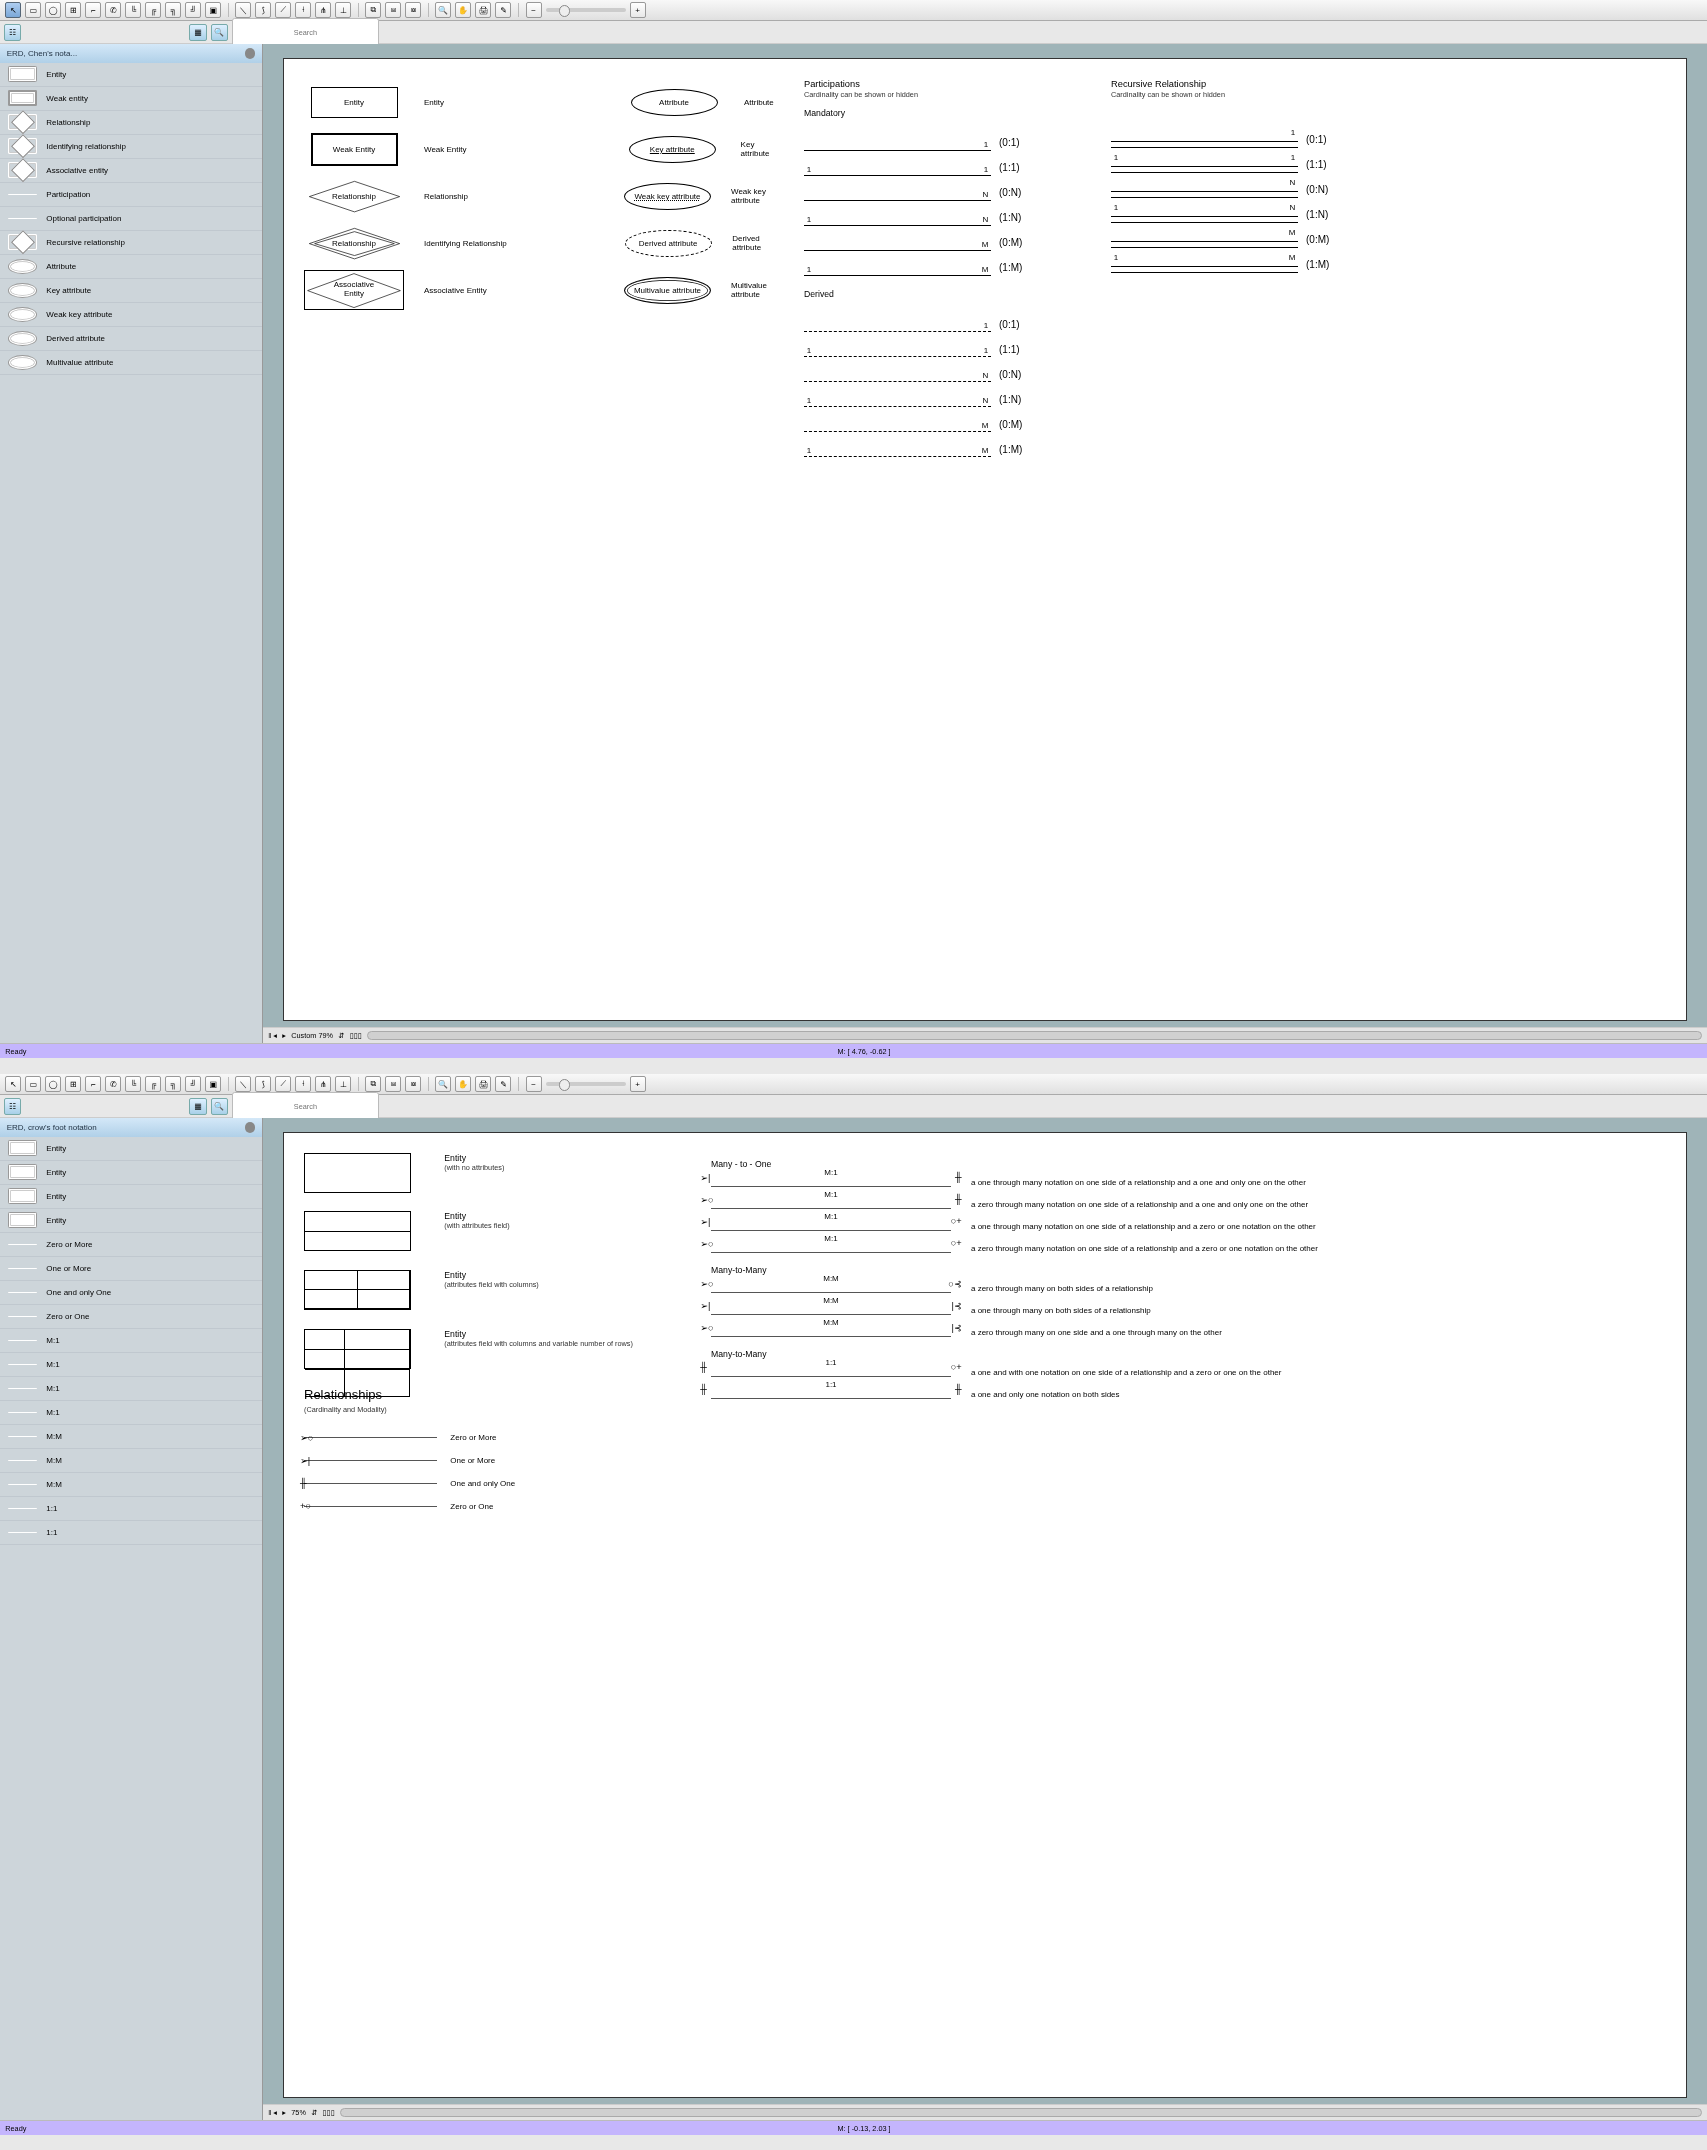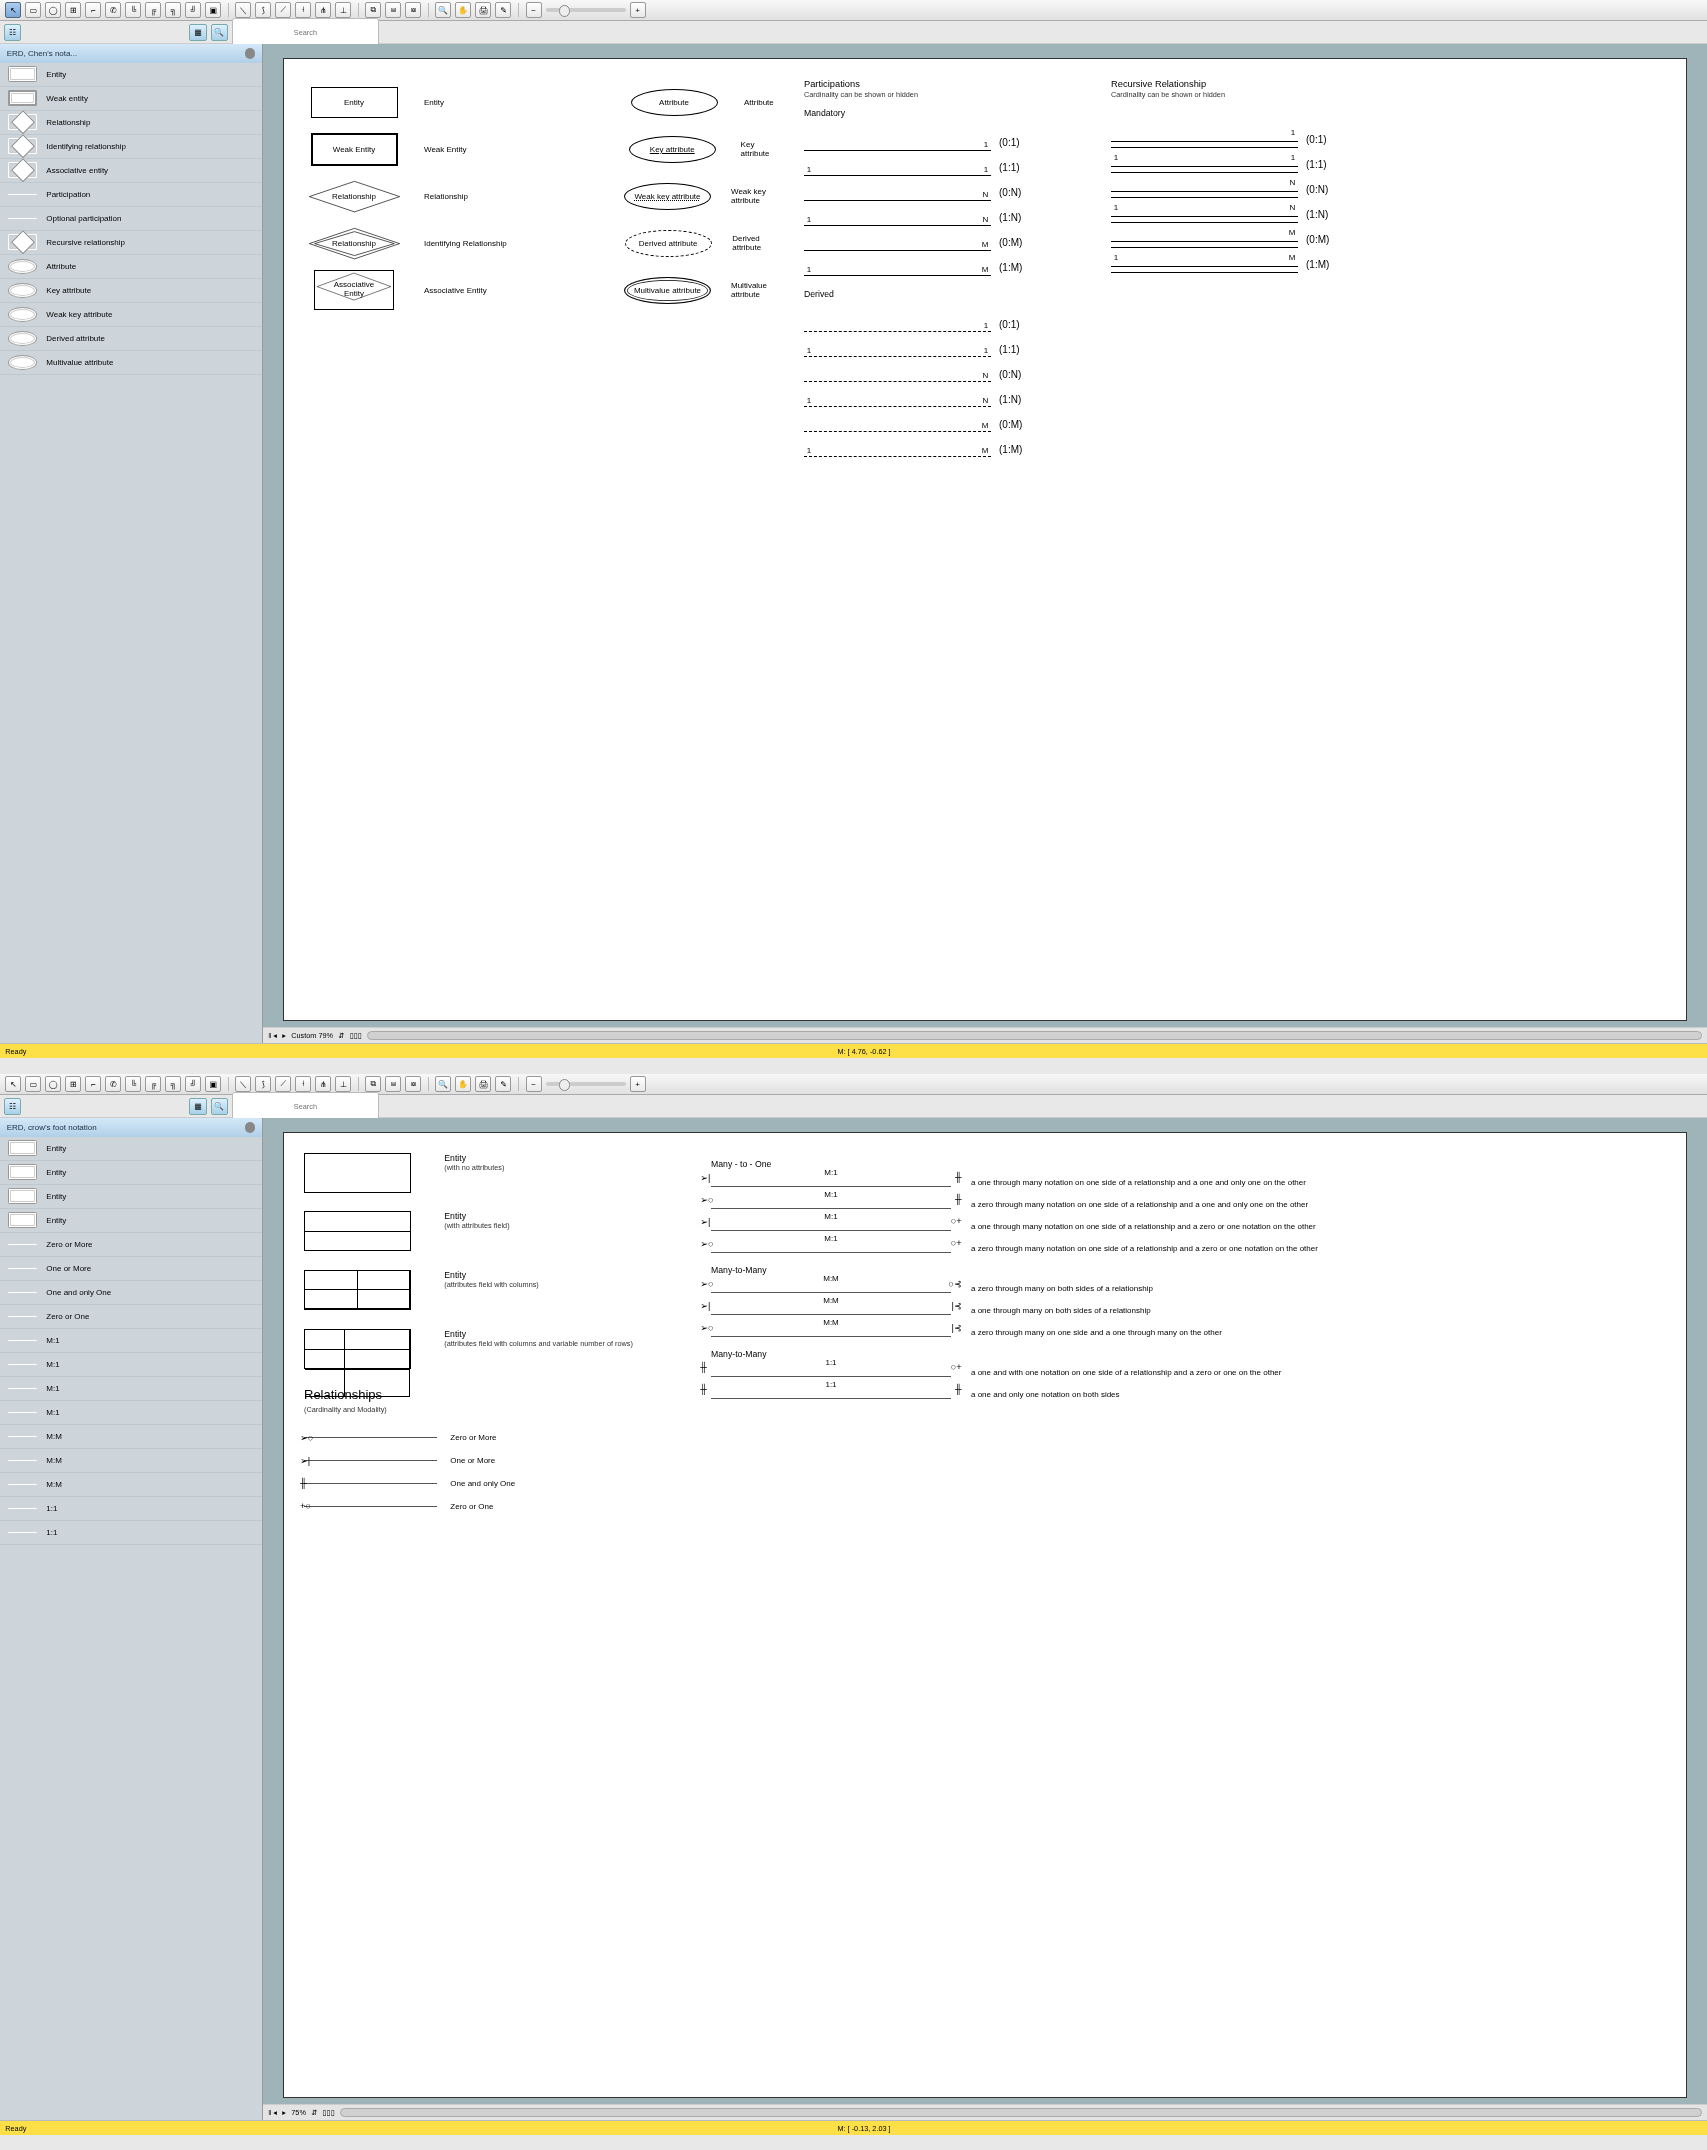--- a/index.html
+++ b/index.html
@@ -23,21 +23,21 @@
 .sideitems{flex:1;overflow:auto}
 .sitem{height:24px;display:flex;align-items:center;gap:9.3px;padding:0 8px;border-bottom:0.7px solid #c0c8cf}
 .sicon{width:29px;height:16px;background:#fff;border:0.7px solid #999;border-radius:1.3px;box-shadow:inset 0 0 0 1.3px #fff,inset 0 0 0 2px #bbb}
 .sicon.db{border-style:double;border-width:2px}
 .sicon.diamond{background:none;border:none;position:relative;width:29px;height:16px}
 .sicon.diamond::before{content:"";position:absolute;left:50%;top:50%;width:14.7px;height:14.7px;border:0.7px solid #888;transform:translate(-50%,-50%) rotate(45deg);background:#fff}
 .sicon.ellipse{border-radius:50%;width:29px;height:14.7px}
 .sicon.line{border:none;height:1.3px;background:#888;width:29px}
 .canvaswrap{flex:1;display:flex;flex-direction:column;background:#9fb4b8}
 .canvas{flex:1;margin:13.3px 20px 6.7px 20px;background:#fff;border:0.7px solid #333;padding:20px;overflow:hidden;position:relative}
-.statusbar{height:14.7px;background:#fde047;border-top:0.7px solid #bbb;display:flex;align-items:center;font-size:7.3px;padding:0 5.3px;justify-content:space-between}
+.statusbar{height:14.7px;background:#c4b5fd;border-top:0.7px solid #bbb;display:flex;align-items:center;font-size:7.3px;padding:0 5.3px;justify-content:space-between}
 .zoomrow{height:16px;background:#e4e4e4;border-top:0.7px solid #ccc;display:flex;align-items:center;gap:5.3px;padding:0 5.3px;font-size:7.3px}
 .hsb{flex:1;height:9.3px;background:#d0d0d0;border:0.7px solid #aaa;border-radius:4.7px}
 
 .chenrow{display:flex}
 .leftcol{width:467px}
 .sym{display:flex;align-items:center;height:47px}
 .symbox{width:100px;display:flex;align-items:center;justify-content:center;margin-right:20px}
 .entity{width:87px;height:31px;border:0.7px solid #000;display:flex;align-items:center;justify-content:center}
 .weakentity{width:87px;height:33px;border:2px double #000;display:flex;align-items:center;justify-content:center;padding:1.3px}
 .diamondbox{width:93px;height:33px;position:relative}
@@ -79,21 +79,21 @@
 .cardlinecrow .l{left:-4px}
 .mtrow{display:flex;align-items:center;gap:20px;margin-bottom:12px}
 .mtline{width:240px;border-bottom:0.7px solid #555;position:relative;text-align:center}
 .mtline .lbl{position:relative;top:-9.3px;font-size:8px}
 .mtline .le{position:absolute;left:-10.7px;top:-5.3px;font-size:9.3px}
 .mtline .re{position:absolute;right:-10.7px;top:-5.3px;font-size:9.3px}
 .mtdesc{flex:1;font-size:8px}
 .subhead{font-size:8.7px;margin:6.7px 0 8px}
 .under{text-decoration:underline}
 .dotunder{text-decoration:underline dotted}
-.assocentity{position:relative;width:80px;height:40px;border:0.7px solid #000;display:flex;align-items:center;justify-content:center}
+.assocentity{position:relative;width:100px;height:40px;border:0.7px solid #000;display:flex;align-items:center;justify-content:center}
 .assocentity svg{position:absolute;inset:0}
 .assocentity .t{position:relative;text-align:center;line-height:1.1}
 </style>
 </head>
 <body>
 
 <div class="app app1">
   <div class="toolbar">
     <div class="tb sel">↖</div>
     <div class="tb">▭</div>

